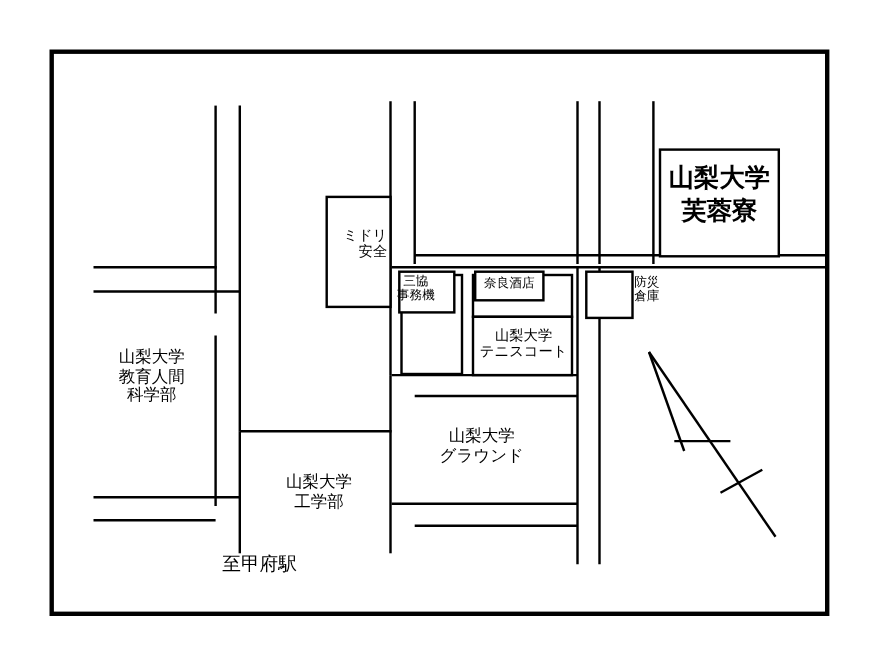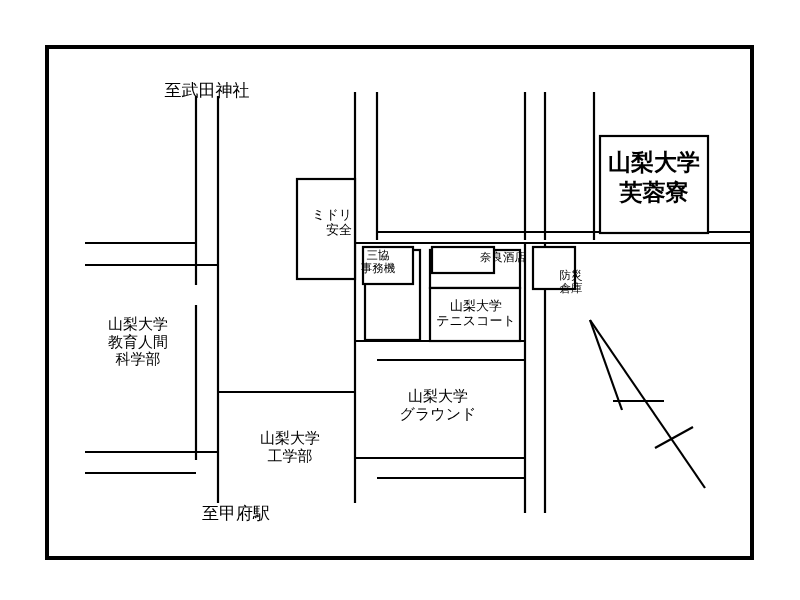--- a/index.html
+++ b/index.html
@@ -112,21 +112,20 @@
       <path d="M 590 320 L 622 410" stroke-width="2.2"></path>
       <path d="M 590 320 L 705 488" stroke-width="2.2"></path>
 
       <line x1="613" y1="401" x2="664" y2="401"></line>
 
       <line x1="655" y1="448" x2="693" y2="427"></line>
 
     </g>
   </svg>
 
-  <div class="map-label lbl-road" style="left:152px; top:80px; width:110px;">至武田神社</div>
 
   <div class="map-label lbl-road" style="left:188px; top:503px; width:96px;">至甲府駅</div>
 
   <div class="map-label lbl-area" style="left:90px; top:316px; width:96px;">山梨大学
 教育人間
 科学部</div>
 
   <div class="map-label lbl-area" style="left:244px; top:430px; width:92px;">山梨大学
 工学部</div>
 
@@ -135,21 +134,21 @@
 
   <div class="map-label lbl-small" style="left:433px; top:298px; width:86px;">山梨大学
 テニスコート</div>
 
   <div class="map-label lbl-small" style="left:300px; top:207px; width:52px;text-align:right;">ミドリ
 安全</div>
 
   <div class="map-label lbl-tiny" style="left:352px; top:249px; width:52px;">三協
 事務機</div>
 
-  <div class="map-label lbl-tiny" style="left:434px; top:251px; width:58px;padding-left:40px;">奈良酒店</div>
+  <div class="map-label lbl-tiny" style="left:434px; top:251px; width:58px;">奈良酒店</div>
 
-  <div class="map-label lbl-tiny" style="left:548px; top:250px; width:46px;margin-top:19px;">防災
+  <div class="map-label lbl-tiny" style="left:565px; top:250px; width:46px;">防災
 倉庫</div>
 
   <div class="map-label lbl-title" style="left:602px; top:148px; width:104px;">山梨大学
 芙蓉寮</div>
 
 </div>
 
 </body></html>

